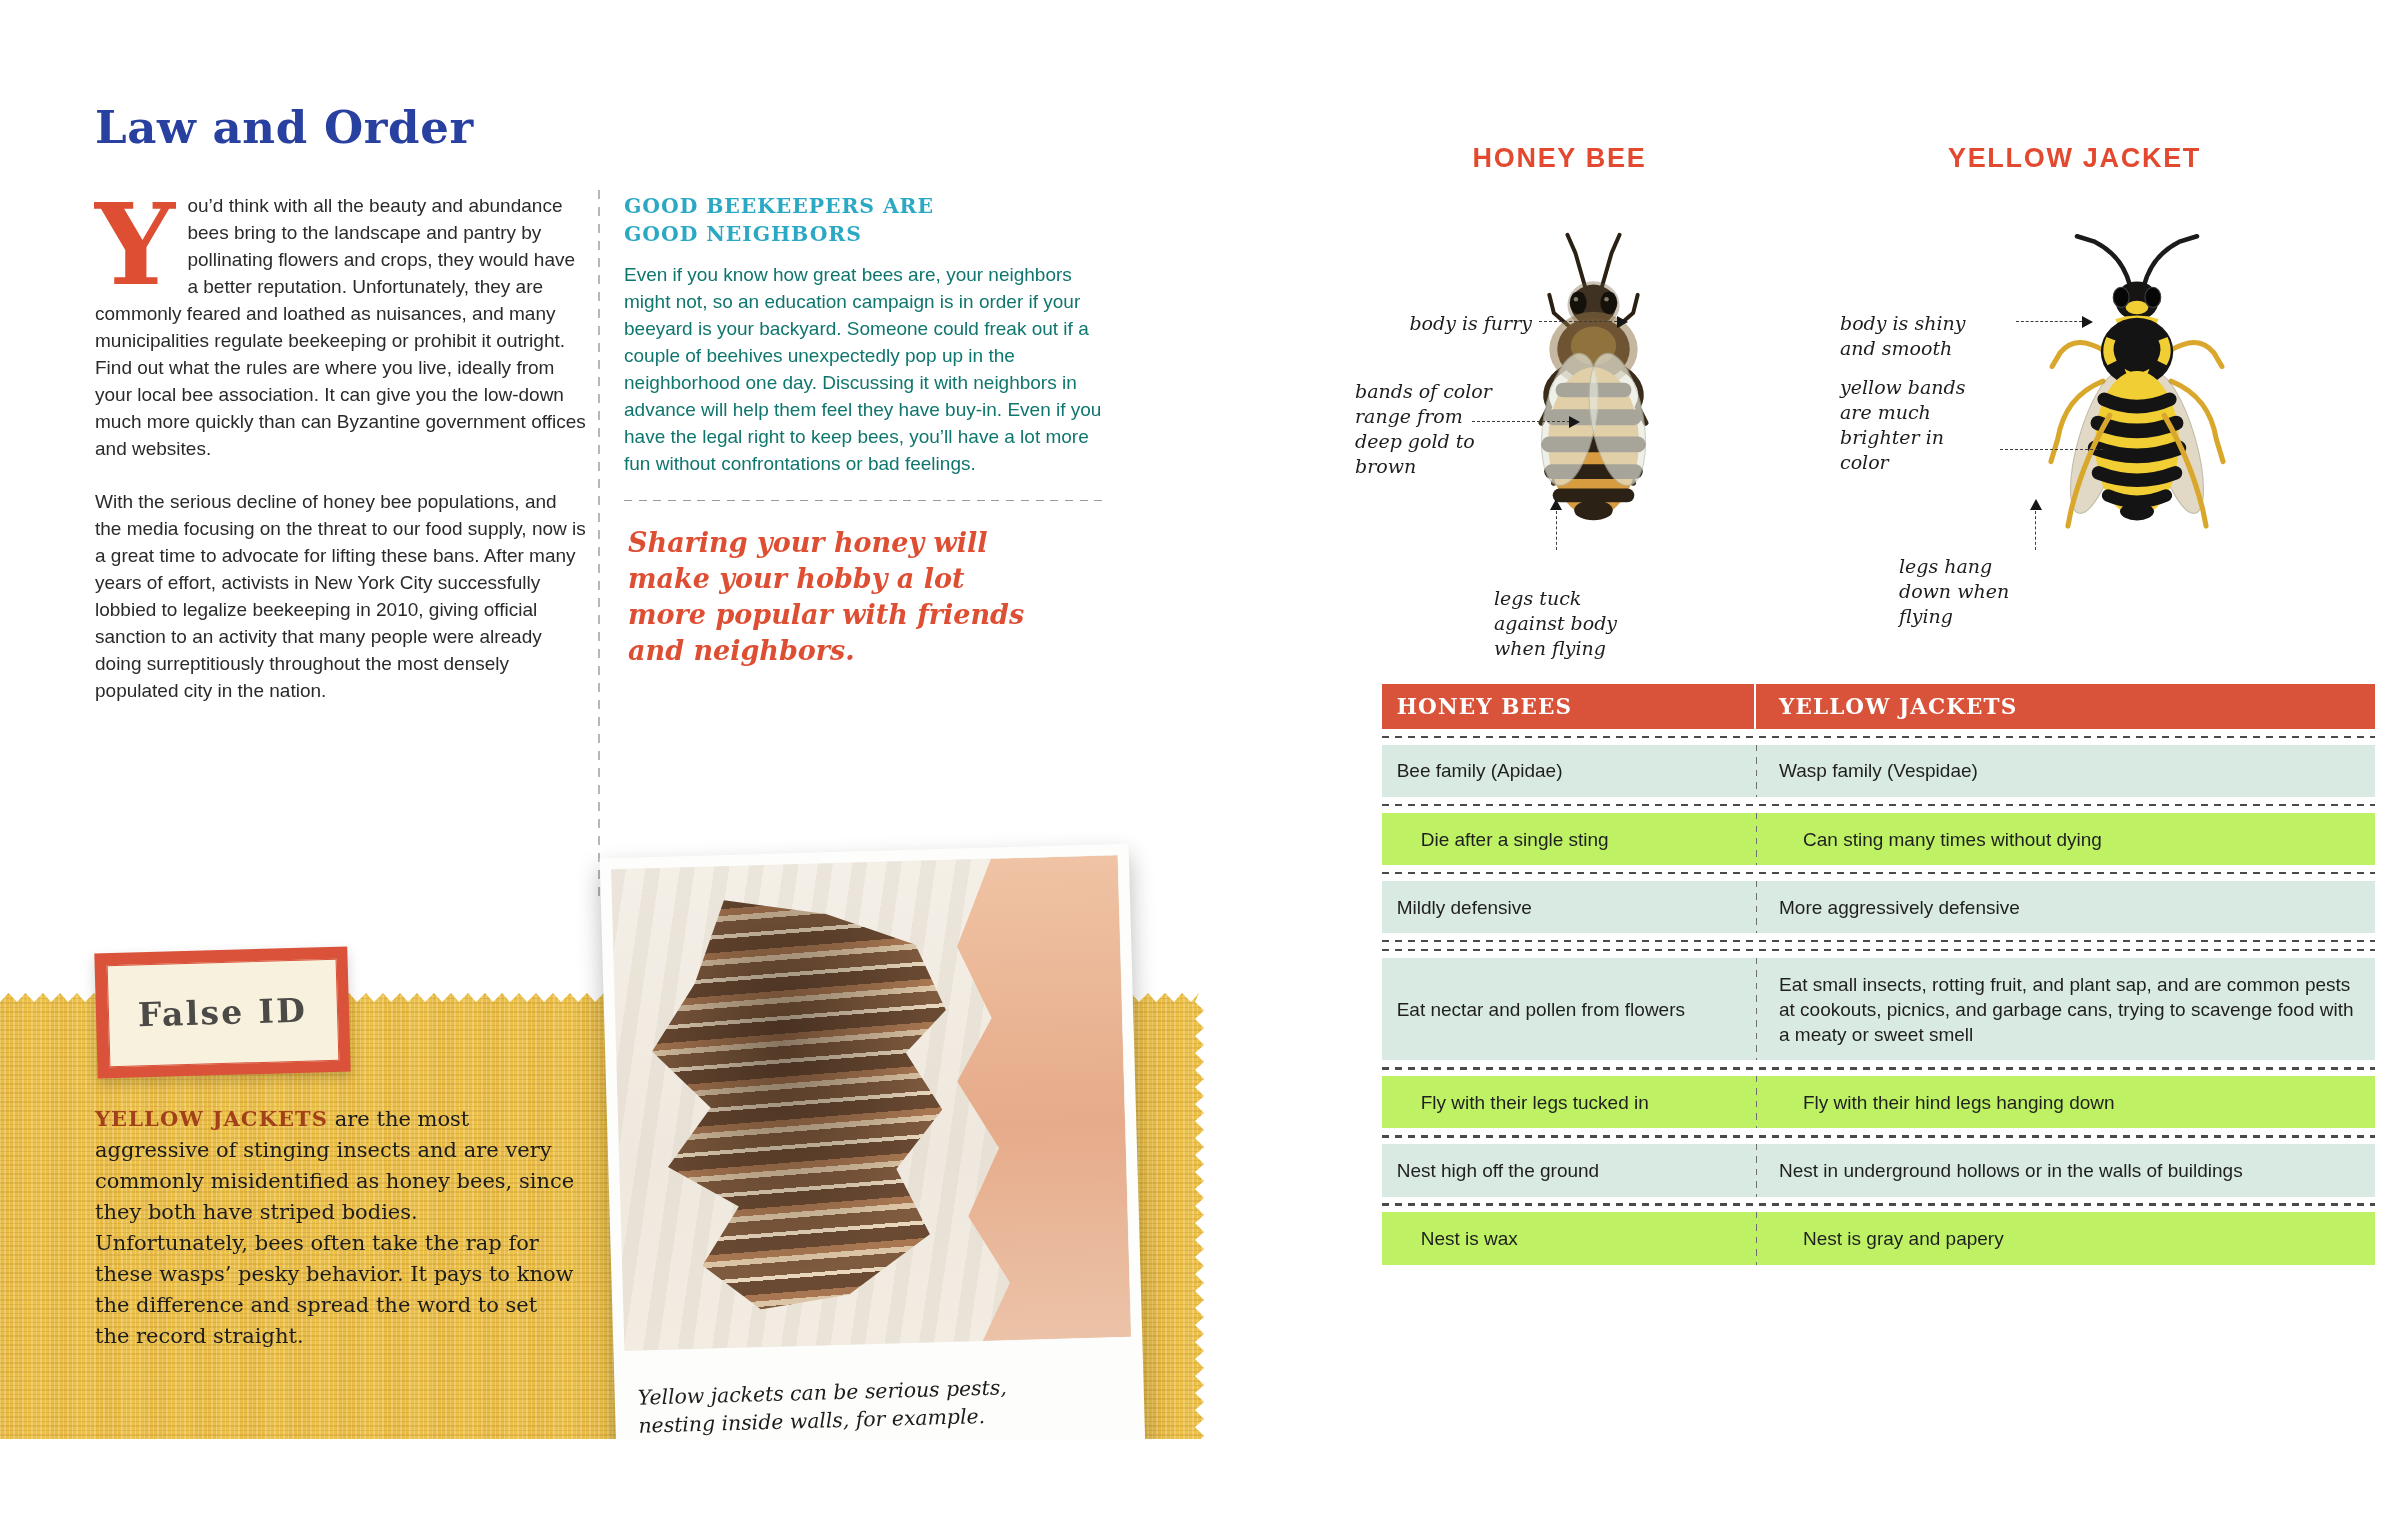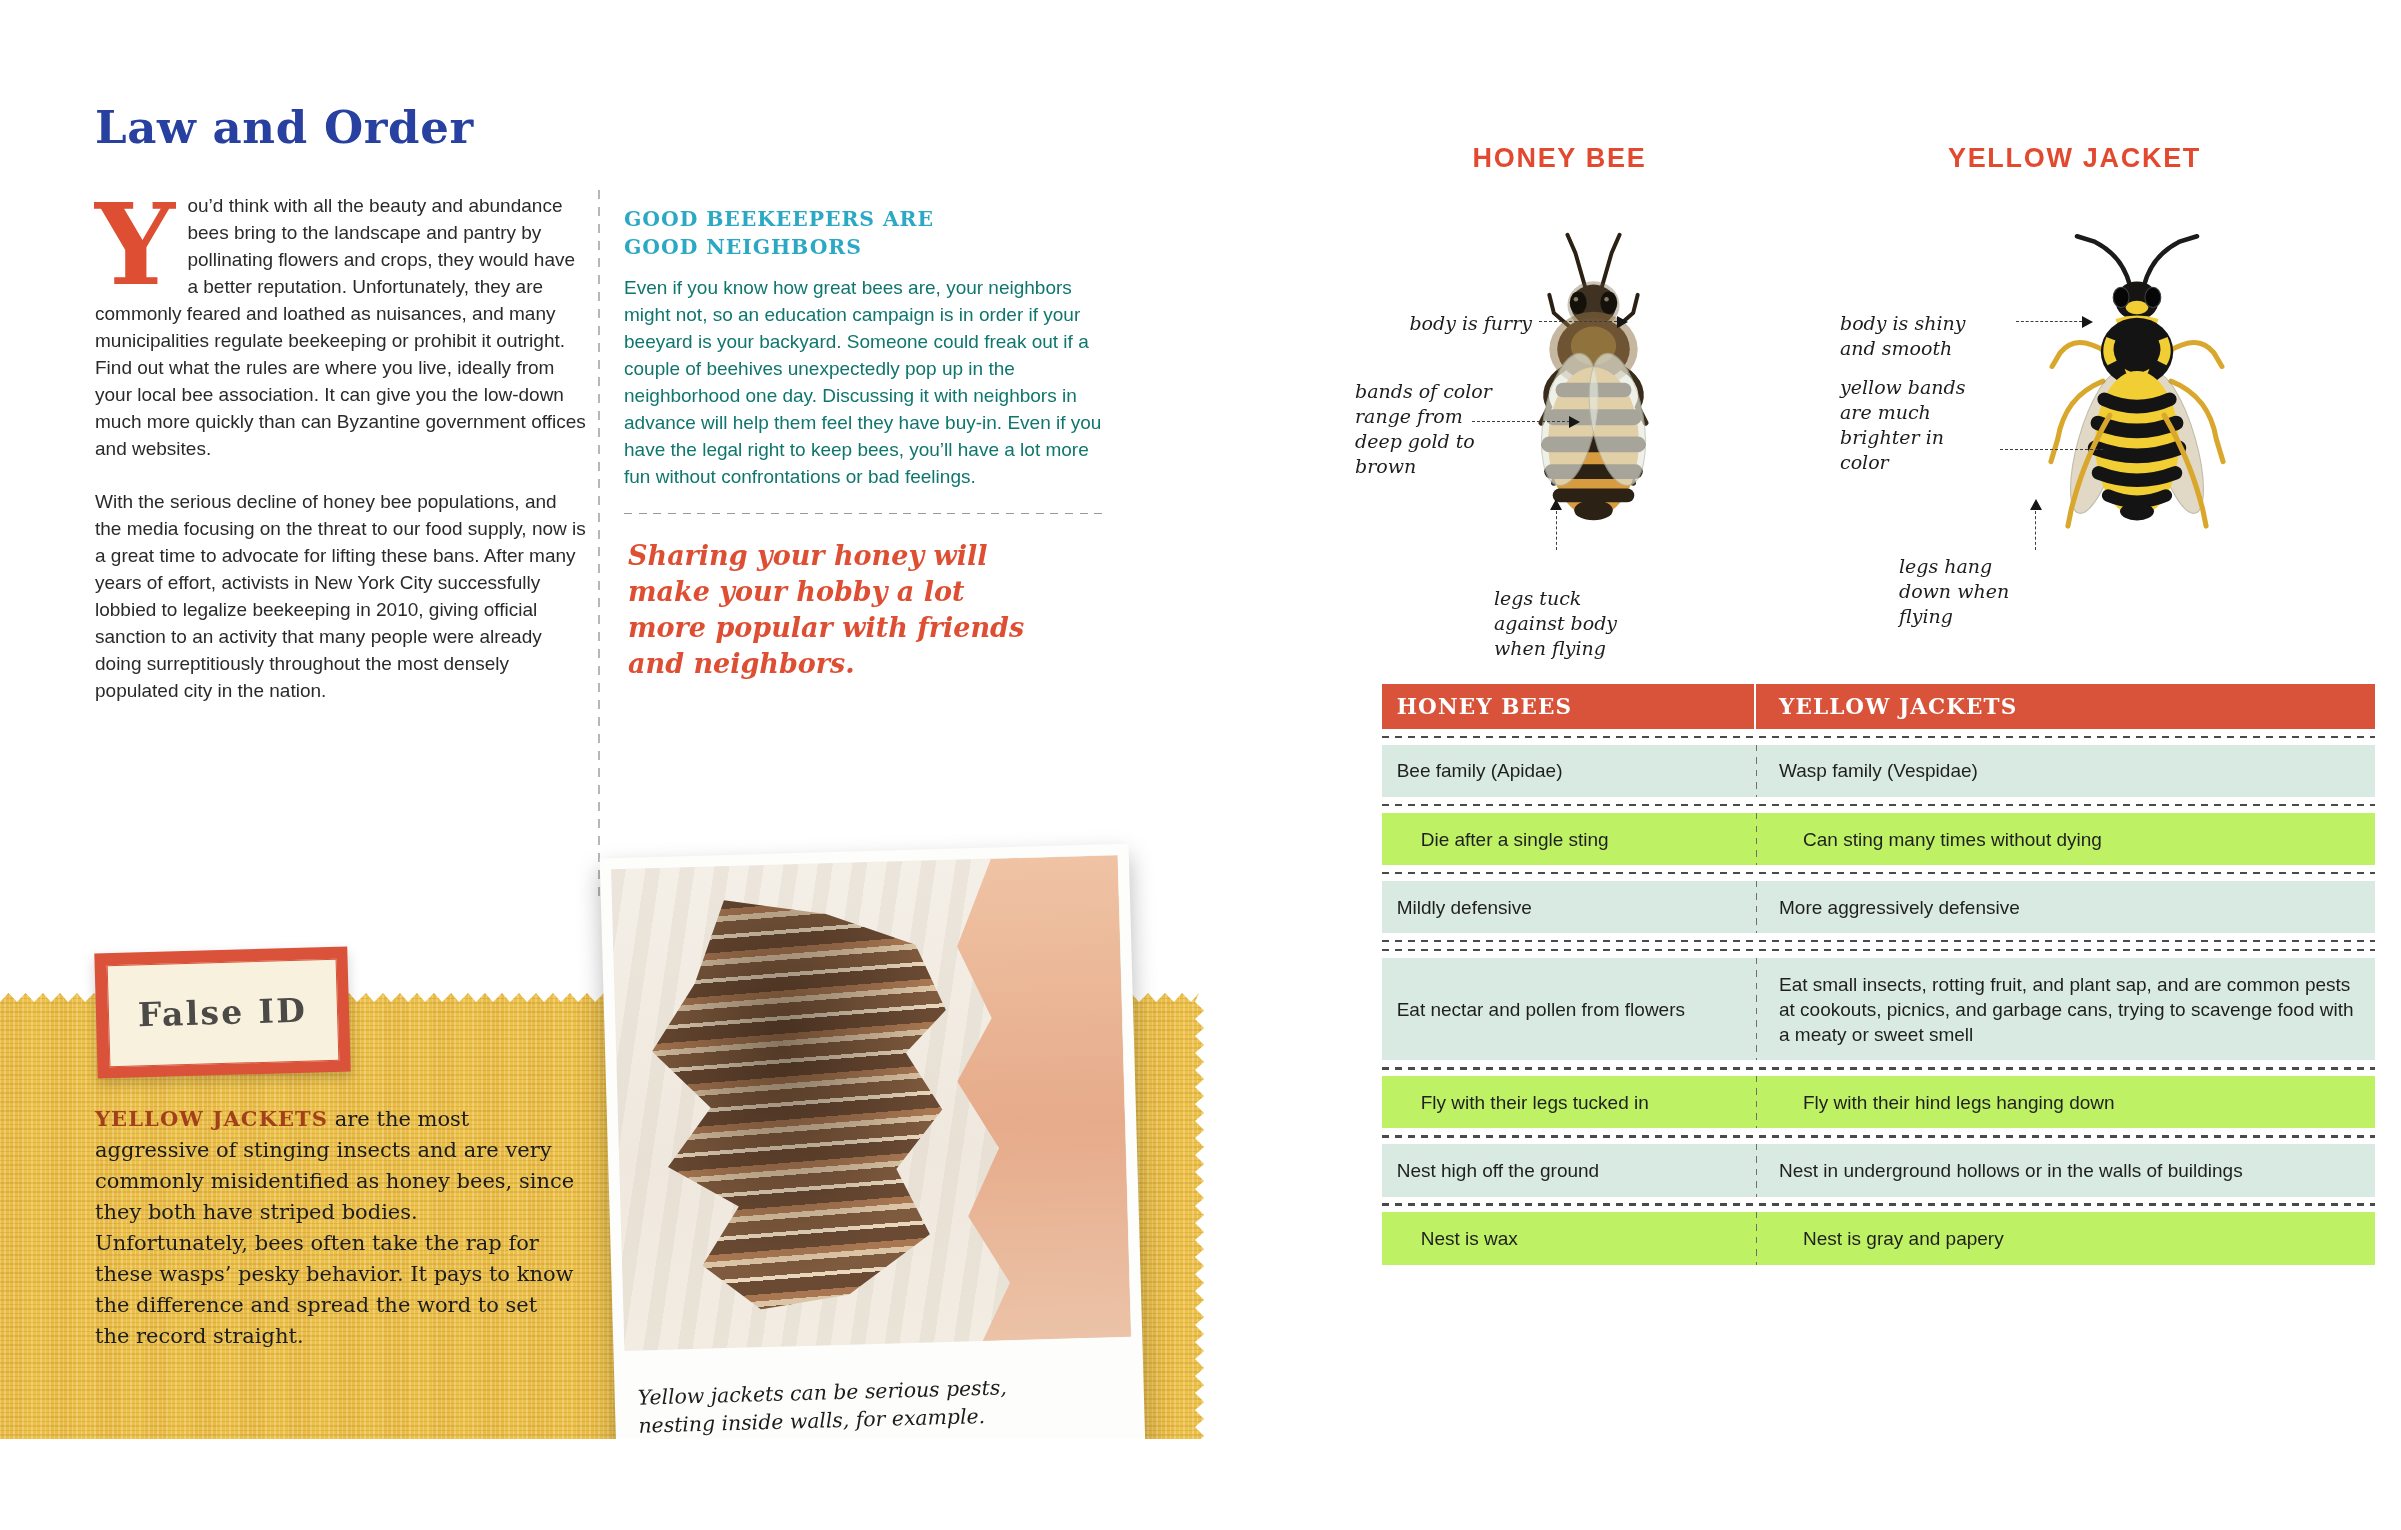--- a/index.html
+++ b/index.html
@@ -9,21 +9,21 @@
   
   .page-title{position:absolute;left:95px;top:105px;margin:0;
     font:bold 45px/1 "DejaVu Serif",serif;letter-spacing:0.6px;color:#28409F;}
   .col1{position:absolute;left:95px;top:192px;width:491px;
     font:400 19px/27px "Liberation Sans",sans-serif;color:#2a2a2a;}
   .col1 p{margin:0 0 26px 0;}
   .dropcap{float:left;font:bold 112px/0.80 "DejaVu Serif",serif;color:#DE4E33;
     margin:8px 12.5px 0 0;}
   .vdash{position:absolute;left:598px;top:190px;width:1.7px;height:713px;
     background:repeating-linear-gradient(180deg,#b7b7b7 0 9px,transparent 9px 17px);}
-  .col2{position:absolute;left:624px;top:205px;width:479px;}
+  .col2{position:absolute;left:624px;top:192px;width:479px;}
   .sidebar-heading{margin:0 0 12.5px 0;width:374px;
     font:bold 20.4px/28px "DejaVu Serif",serif;letter-spacing:0.9px;color:#2BA9C4;}
   .sidebar-body{margin:0;font:400 19px/27px "Liberation Sans",sans-serif;color:#0f766e;}
   .hdash{height:1.7px;margin:23px 0 24px 0;width:479px;
     background:repeating-linear-gradient(90deg,#9a9a9a 0 8px,transparent 8px 14.7px);}
   .pull-quote{margin:4px;width:403px;
     font:italic bold 27px/36px "DejaVu Serif",serif;color:#DE4E33;}
 
   
   .fabric{position:absolute;left:0;top:993px;width:1204px;height:537px;

